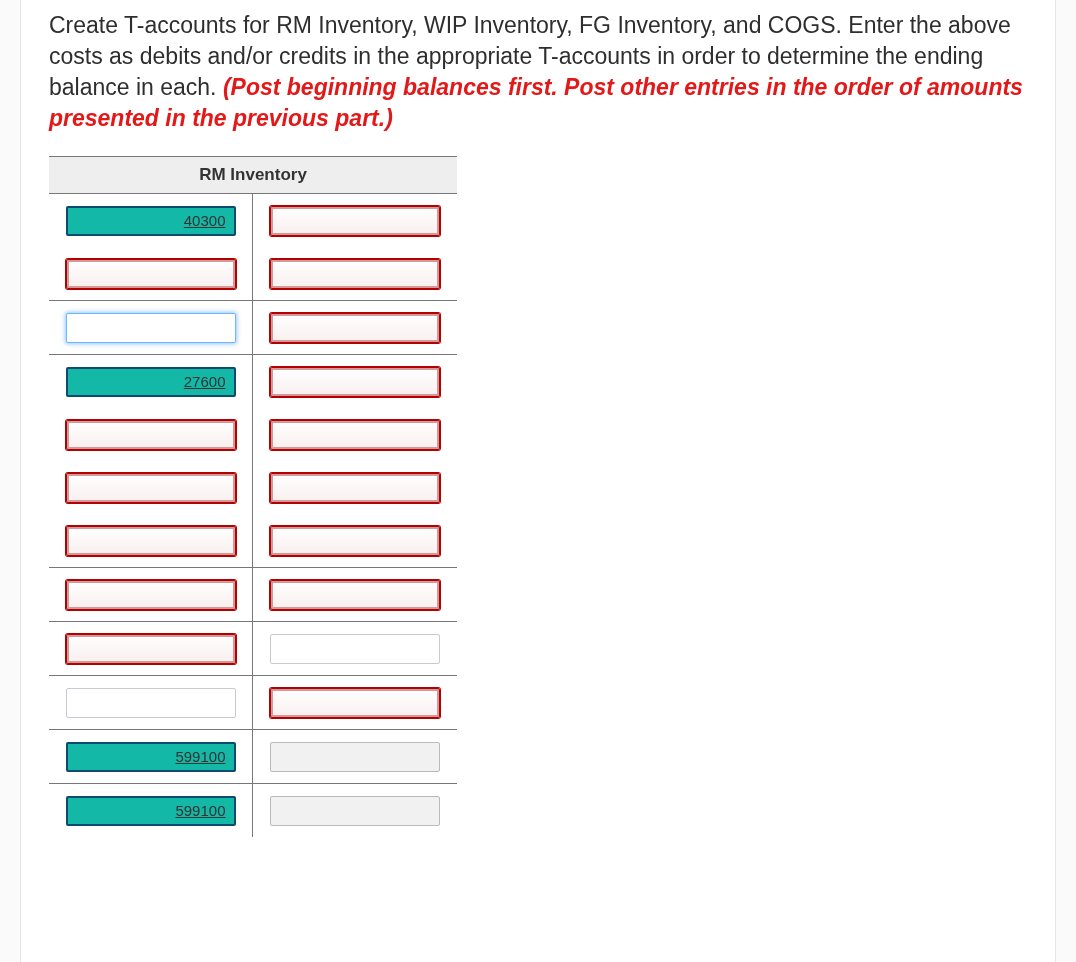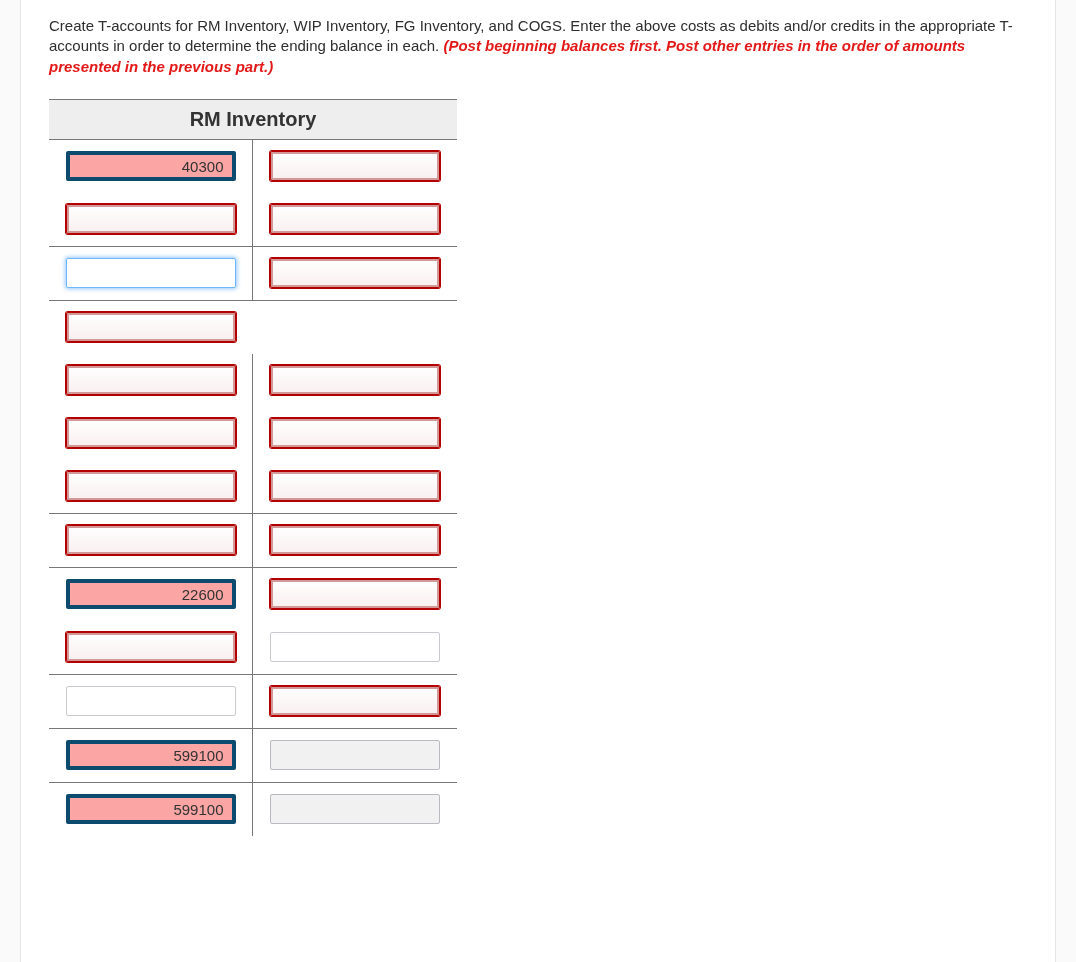--- a/index.html
+++ b/index.html
@@ -1,40 +1,40 @@
 <!DOCTYPE html>
 <html><head>
 <meta charset="utf-8">
 <style>
   html,body{margin:0;padding:0;background:#fafafa;font-family:"Segoe UI",Arial,sans-serif;color:#333}
   .page{width:1076px;margin:0 auto;background:#fafafa;}
   .card{margin:0 20px;background:#fff;border-left:1px solid #e5e5e5;border-right:1px solid #e5e5e5;min-height:962px;padding:0 28px 30px 28px;box-sizing:border-box}
-  .instr{font-size:15px;line-height:1.35;color:#2e2e2e;padding-top:16px}
+  .instr{font-size:23px;line-height:1.35;color:#2e2e2e;padding-top:10px}
   .instr .red{color:#e31818;font-style:italic;font-weight:600}
   .taccounts{margin-top:22px;width:408px}
-  .acc-title{background:#eee;border-top:1px solid #777;border-bottom:1px solid #777;text-align:center;font-weight:600;font-size:20px;padding:8px 0;color:#333}
+  .acc-title{background:#eee;border-top:1px solid #777;border-bottom:1px solid #777;text-align:center;font-weight:600;font-size:17px;padding:8px 0;color:#333}
   .rows{border-bottom:1px solid #777}
   .rows.last{border-bottom:none}
   .row{display:flex;align-items:center}
   .cell{flex:0 0 204px;box-sizing:border-box;height:53px;display:flex;align-items:center;justify-content:center}
   .cell.left{border-right:1px solid #777}
   input.t-input{
     width:170px;height:30px;box-sizing:border-box;
     border:1px solid #b9b9c0;background:#fff;
     text-align:right;padding:0 8px;font-size:15px;color:#333;
     border-radius:2px;
   }
   input.t-input.wrong{
     border:1px solid #b30000;
     box-shadow:0 0 0 1px #b30000, 1px 1px 0 1px #d39999 inset, -1px -1px 0 1px #d39999 inset;
     background:linear-gradient(#fff,#f9efef);
   }
   input.t-input.correct{
-    border:4px solid #0c4a6e;
-    background:#fca5a5;color:#333;
+    border:2px solid #0c4a6e;
+    background:#14b8a6;color:#333;text-decoration:underline;
   }
   input.t-input.correct-gray{
     border:1px solid #b9b9c0;background:#f1f1f1;
   }
   input.t-input.plain{
     border:1px solid #c9c9cf;background:#fff;
   }
   input.t-input.active{
     border:1px solid #6fb8ff;
     box-shadow:0 0 4px 1px rgba(80,160,255,.6);
@@ -76,20 +76,23 @@
             <div class="cell left">
               <input type="text" class="t-input active" style="">
             </div>
             <div class="cell ">
               <input type="text" class="t-input wrong" style="">
             </div>
           </div>
         </div>
         <div class="rows">
           <div class="row">
+            <div class="cell left">
+              <input type="text" class="t-input correct" value="27600" style="">
+            </div>
             <div class="cell ">
               <input type="text" class="t-input wrong" style="">
             </div>
           </div>
           <div class="row">
             <div class="cell left">
               <input type="text" class="t-input wrong" style="">
             </div>
             <div class="cell ">
               <input type="text" class="t-input wrong" style="">
@@ -116,28 +119,20 @@
           <div class="row">
             <div class="cell left">
               <input type="text" class="t-input wrong" style="">
             </div>
             <div class="cell ">
               <input type="text" class="t-input wrong" style="">
             </div>
           </div>
         </div>
         <div class="rows">
-          <div class="row">
-            <div class="cell left">
-              <input type="text" class="t-input correct" value="22600" style="">
-            </div>
-            <div class="cell ">
-              <input type="text" class="t-input wrong" style="">
-            </div>
-          </div>
           <div class="row">
             <div class="cell left">
               <input type="text" class="t-input wrong" style="">
             </div>
             <div class="cell ">
               <input type="text" class="t-input plain" style="">
             </div>
           </div>
         </div>
         <div class="rows">

